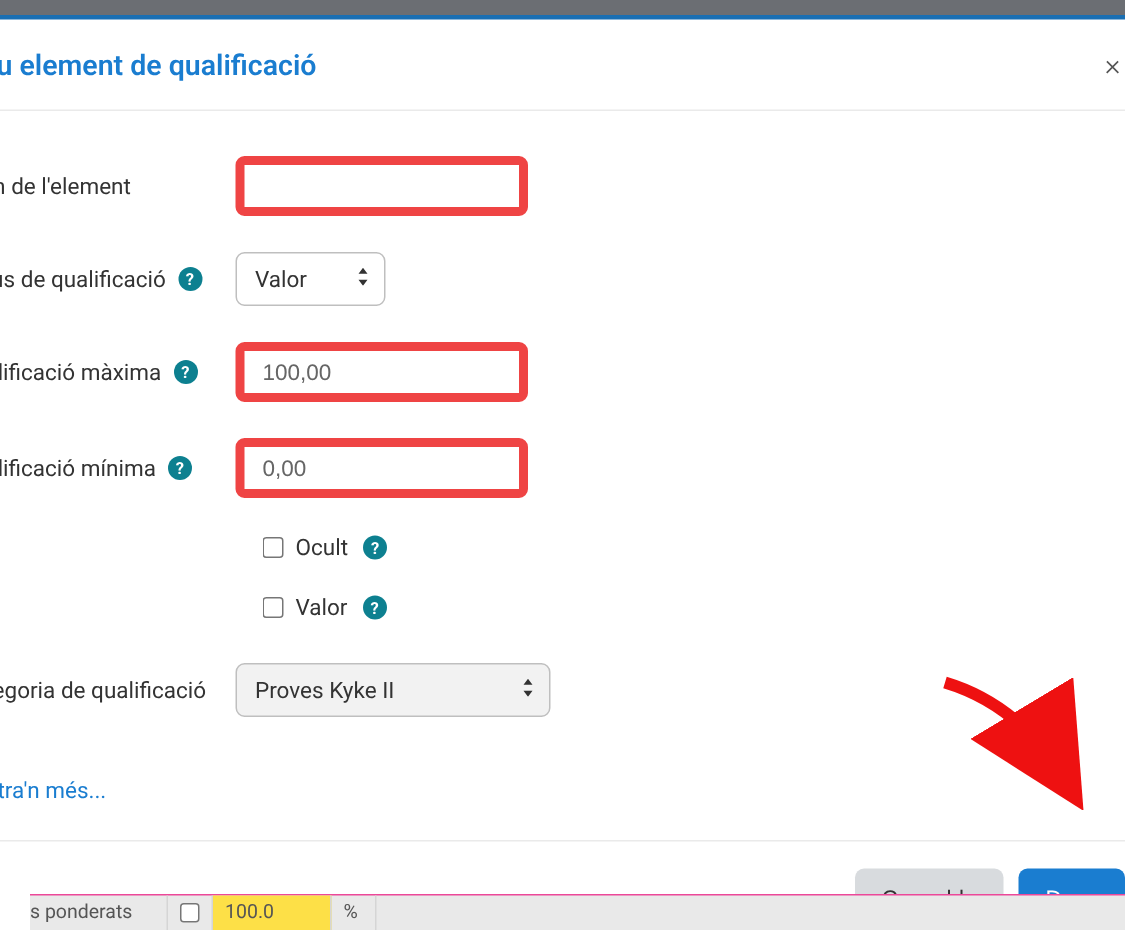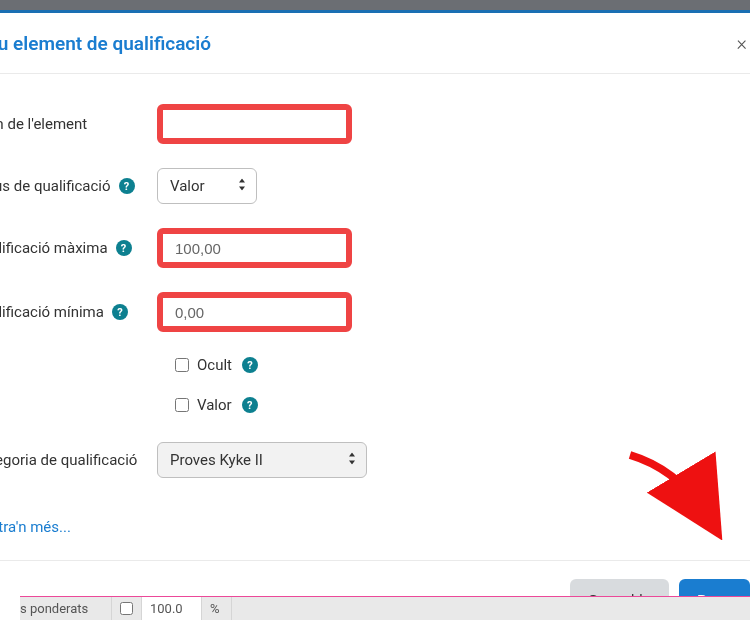--- a/index.html
+++ b/index.html
@@ -296,15 +296,15 @@
     </marker>
   </defs>
   <path d="M10,5 Q60,20 90,70" stroke="#e11" stroke-width="8" fill="none" marker-end="url(#ah)"></path>
 </svg>
 
 <div class="bg-row">
   <div class="bg-cell" style="width:110px;margin-left:-18px;padding-left:18px">s ponderats</div>
   <div class="bg-cell" style="width:30px;justify-content:center">
     <input type="checkbox" style="">
   </div>
-  <div class="bg-cell" style="width:60px;background:#ffffff">100.0</div>
+  <div class="bg-cell" style="width:79px;background:#fde047">100.0</div>
   <div class="bg-cell" style="width:30px">%</div>
 </div>
 
 </body></html>

